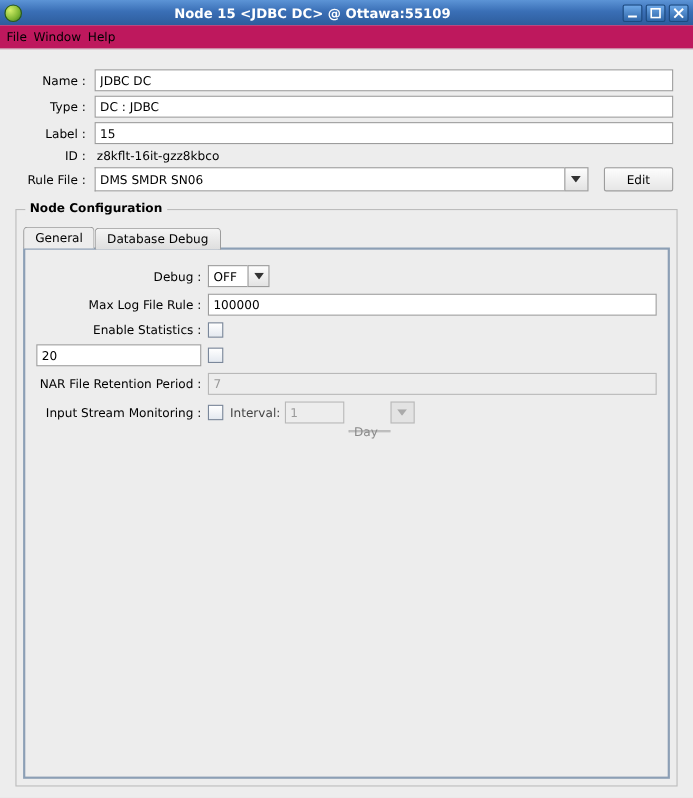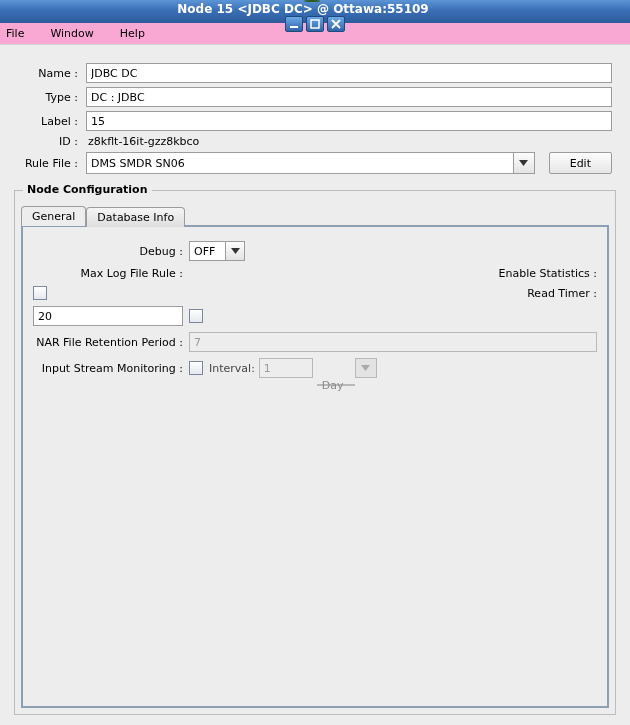--- a/index.html
+++ b/index.html
@@ -16,21 +16,20 @@
   
   .titlebar {
     height: 23px;
     background: linear-gradient(to bottom, #5c94d6 0%, #3a6fb6 45%, #2d5c9c 100%);
     display: flex;
     align-items: center;
     color: #fff;
     font-weight: bold;
     font-size: 12px;
     padding: 0 4px;
-    flex-direction: column;
   }
   .titlebar .app-icon {
     width: 16px; height: 16px;
     background: radial-gradient(circle at 30% 30%, #d5f06a, #7fb632 60%, #3a7a1e);
     border-radius: 50%;
     margin-right: 6px;
     border: 1px solid #2a5a16;
   }
   .titlebar .title { flex: 1; text-align: center; margin-left: -24px; }
   .titlebar .win-btns { display: flex; gap: 3px; }
@@ -39,26 +38,26 @@
     background: linear-gradient(to bottom,#6da8e8,#2f66a8);
     border: 1px solid #1d4a7f;
     border-radius: 2px;
     display: flex; align-items: center; justify-content: center;
     color: #fff; font-size: 10px; cursor: pointer;
   }
   .titlebar .win-btn svg { display:block; }
   
   .menubar {
     height: 22px;
-    background: #f9a8d4;
+    background: #be185d;
     border-bottom: 1px solid #d4d4d4;
     display: flex;
     align-items: center;
     padding: 0 6px;
-    gap: 26px;
+    gap: 6px;
   }
   .menubar .menu-item { cursor: pointer; }
   
   .outer {
     background: #ededed;
     padding: 10px 12px 10px 12px;
     height: calc(725px - 23px - 22px);
     display: flex;
     flex-direction: column;
   }
@@ -244,43 +243,43 @@
       </div>
     </div>
     <button class="btn" style="margin-left:8px">Edit</button>
   </div>
 
   <div class="fieldset">
     <div class="fieldset-legend">Node Configuration</div>
 
     <div class="tabs">
       <div class="tab active">General</div>
-      <div class="tab inactive">Database Info</div>
+      <div class="tab inactive">Database Debug</div>
     </div>
 
     <div class="tab-panel">
       <div class="inner-grid">
         <div class="inner-label">Debug :</div>
         <div class="small-combo">
           <input class="text-input" value="OFF" style="">
           <div class="combo-btn">
             <svg width="9" height="6">
                 <polygon points="0,0 9,0 4.5,6" fill="#333"></polygon>
               </svg>
           </div>
         </div>
 
         <div class="inner-label">Max Log File Rule :</div>
+        <input class="text-input" value="100000" style="">
 
         <div class="inner-label">Enable Statistics :</div>
         <div>
             <div class="checkbox"></div>
           </div>
 
-        <div class="inner-label">Read Timer :</div>
         <input class="text-input" value="20" style="">
 
         <div>
             <div class="checkbox"></div>
           </div>
 
         <div class="inner-label">NAR File Retention Period :</div>
         <input class="text-input disabled-input" readonly="" value="7" style="">
 
         <div class="inner-label">Input Stream Monitoring :</div>

